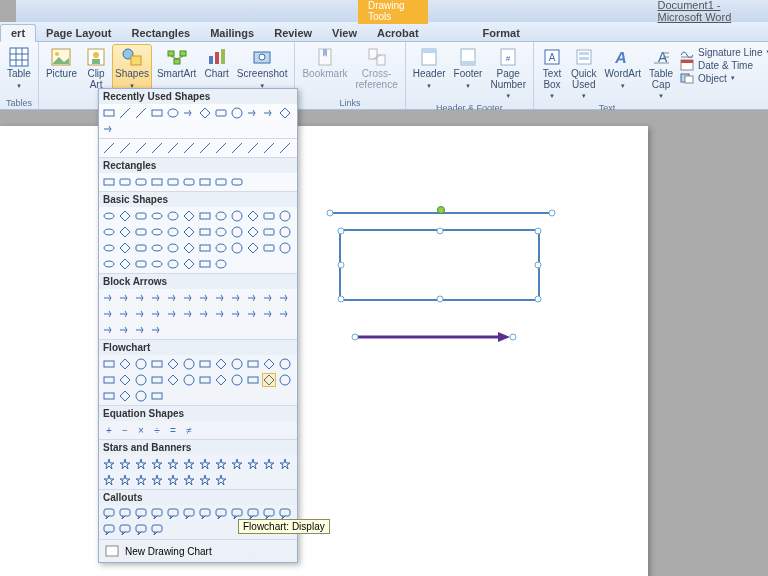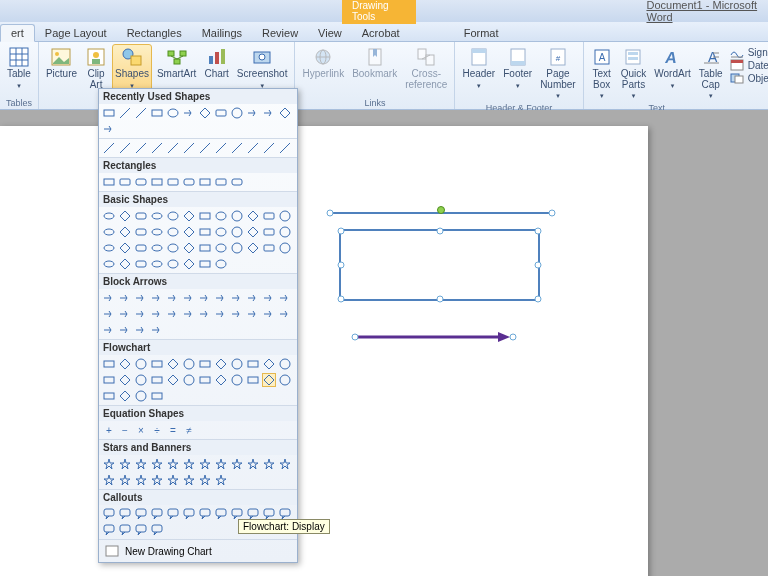--- a/index.html
+++ b/index.html
@@ -1,20 +1,20 @@
 <!DOCTYPE html>
 <html><head>
 <meta charset="utf-8">
 <style>
   * { box-sizing: border-box; margin: 0; padding: 0; font-family: "Segoe UI", Tahoma, sans-serif; }
   body { width: 768px; height: 576px; overflow: hidden; background: #ABABAB; position: relative; }
-  .titlebar { height: 22px; background: linear-gradient(#DDE7F5,#C8D8EE); display:flex; align-items:center; font-size:11px; color:#3b3b3b; }
+  .titlebar { height: 22px; background: linear-gradient(#DDE7F5,#C8D8EE); display:flex; align-items:center; font-size:11px; color:#3b3b3b;margin-left:16px; }
   .titlebar .contextual { margin-left: 342px; background:#F6B535; color:#fff; padding:2px 10px; font-size:10px; }
   .titlebar .title { margin-left: 230px; color:#555;text-decoration:underline; }
-  .tabs { height:20px; background: linear-gradient(#E8F0FB,#D6E3F4); display:flex; align-items:flex-end; font-size:11px; color:#3b3b3b; padding-left:0; border-bottom:1px solid #A9BFDC;}
+  .tabs { height:20px; background: linear-gradient(#E8F0FB,#D6E3F4); display:flex; align-items:flex-end; font-size:11px; color:#3b3b3b; padding-left:0; border-bottom:1px solid #A9BFDC;font-weight:bold;}
   .tabs .tab { padding:2px 10px; cursor:pointer; }
   .tabs .tab.active { background:#F2F6FB; border:1px solid #A9BFDC; border-bottom:1px solid #F2F6FB; border-radius:3px 3px 0 0; margin-bottom:-1px;}
   .tabs .ctxtab { margin-left: 44px; }
   .ribbon { height:68px; background: linear-gradient(#F5F9FE,#E3ECF7); display:flex; border-bottom:1px solid #A9BFDC; font-size:10px; color:#3b5070; }
   .group { border-right:1px solid #C4D4E8; padding:2px 4px 0 4px; display:flex; flex-direction:column; justify-content:space-between; align-items:center;}
   .group-label { font-size:9px; color:#5A7090; text-align:center; padding-bottom:1px;}
   .big-items { display:flex; gap:2px;}
   .bigbtn { display:flex; flex-direction:column; align-items:center; padding:2px 3px; border-radius:3px; cursor:pointer; }
   .bigbtn.active { background:linear-gradient(#FDEFC3,#FBD788); border:1px solid #E5B84E; padding:1px 2px; }
   .bigbtn .ico { width:22px; height:22px; display:flex; align-items:center; justify-content:center; }
@@ -147,30 +147,20 @@
         <span class="lbl"><span>Screenshot</span><br><span class="triangle">▾</span></span>
       </div>
     </div>
     <div class="group-label">&nbsp;</div>
   </div>
 
   <div class="group">
     <div class="big-items" style="opacity:.55">
       <div class="bigbtn">
         <span class="ico">
-            <svg width="20" height="20">
-              <circle cx="10" cy="10" r="7" fill="#BDD7EE" stroke="#888"></circle>
-              <ellipse cx="10" cy="10" rx="3" ry="7" fill="none" stroke="#888"></ellipse>
-              <line x1="3" y1="10" x2="17" y2="10" stroke="#888"></line>
-            </svg>
-          </span>
-        <span class="lbl">Hyperlink</span>
-      </div>
-      <div class="bigbtn">
-        <span class="ico">
             <svg width="18" height="20">
               <rect x="3" y="2" width="12" height="16" fill="#fff" stroke="#888"></rect>
               <path d="M7 2 L7 10 L9 8 L11 10 L11 2" fill="#4F81BD"></path>
             </svg>
           </span>
         <span class="lbl">Bookmark</span>
       </div>
       <div class="bigbtn">
         <span class="ico">
             <svg width="20" height="20">
@@ -234,21 +224,21 @@
         </div>
         <div class="bigbtn">
           <span class="ico">
               <svg width="18" height="18">
                 <rect x="2" y="2" width="14" height="14" fill="#fff" stroke="#9AB0CD"></rect>
                 <rect x="4" y="4" width="10" height="3" fill="#BDD7EE"></rect>
                 <rect x="4" y="9" width="10" height="3" fill="#BDD7EE"></rect>
               </svg>
             </span>
           <span class="lbl" style="white-space:pre"><span>Quick
-Parts</span><br><span class="triangle">▾</span></span>
+Used</span><br><span class="triangle">▾</span></span>
         </div>
         <div class="bigbtn">
           <span class="ico">
               <svg width="20" height="18">
                 <text x="10" y="15" font-size="16" font-weight="bold" text-anchor="middle" fill="#4F81BD" transform="skewX(-10)">A</text>
               </svg>
             </span>
           <span class="lbl"><span>WordArt</span><br><span class="triangle">▾</span></span>
         </div>
         <div class="bigbtn">

